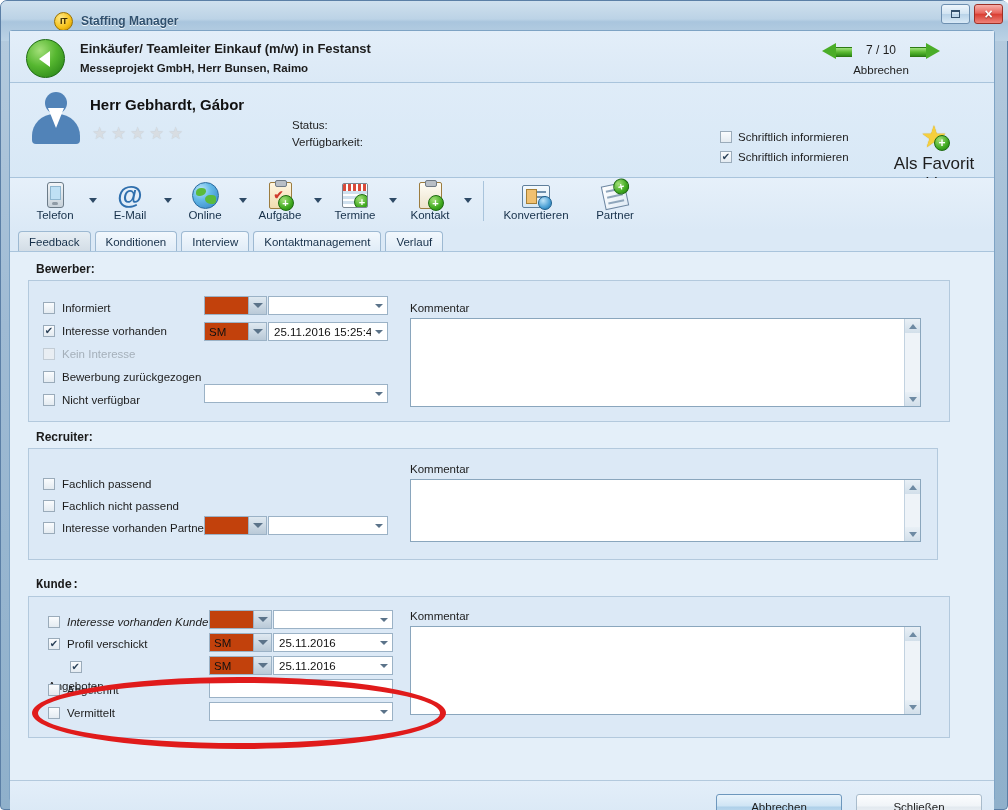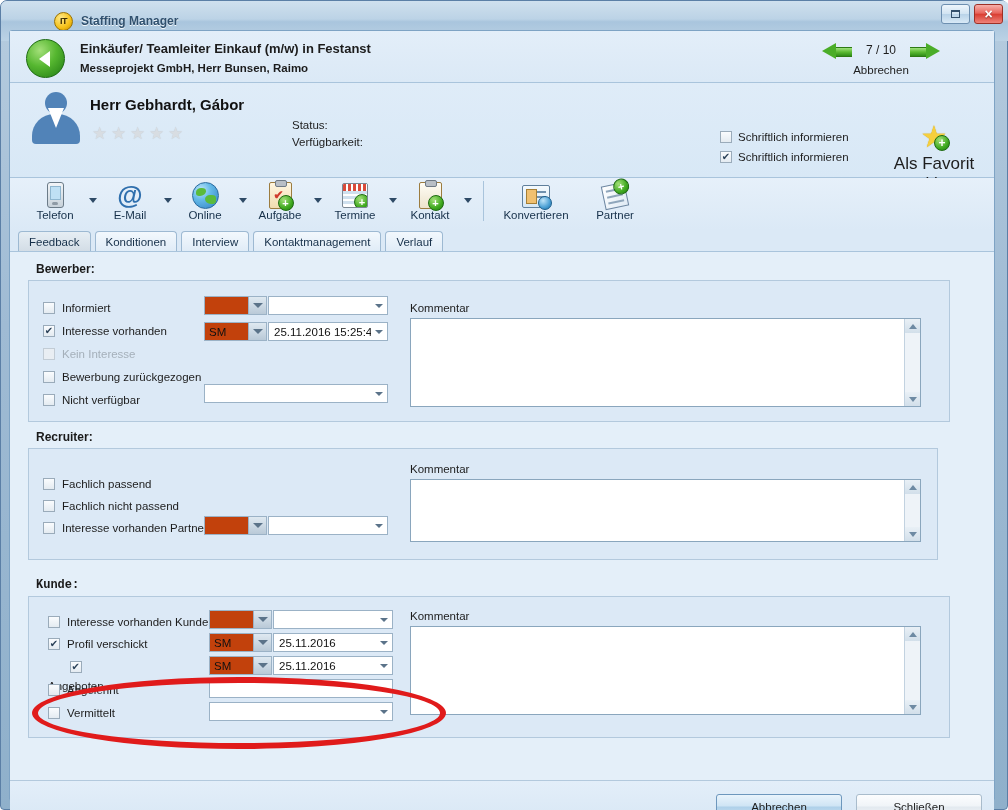--- a/index.html
+++ b/index.html
@@ -741,21 +741,21 @@
             </div>
           <div class="ar dn">
               <i></i>
             </div>
         </div>
       </div>
 
       <div class="section-title" style="left:26px; top:326px;font-family:Liberation Mono, monospace;">Kunde:</div>
       <div class="panel" style="left:18px; top:344px; width:920px; height:140px;"></div>
 
-      <div class="cbline" style="left:38px; top:364px;">
+      <div class="cbline" style="left:38px; top:364px;font-style:italic;">
         <span class="cb"></span>
         <label>Interesse vorhanden Kunde</label>
       </div>
       <div class="combo-sm" style="left:199px; top:358px; width:63px;">
         <span class="val"></span>
         <span class="btn">
             <i></i>
           </span>
       </div>
       <div class="combo-flat" style="left:263px; top:358px; width:120px;">

